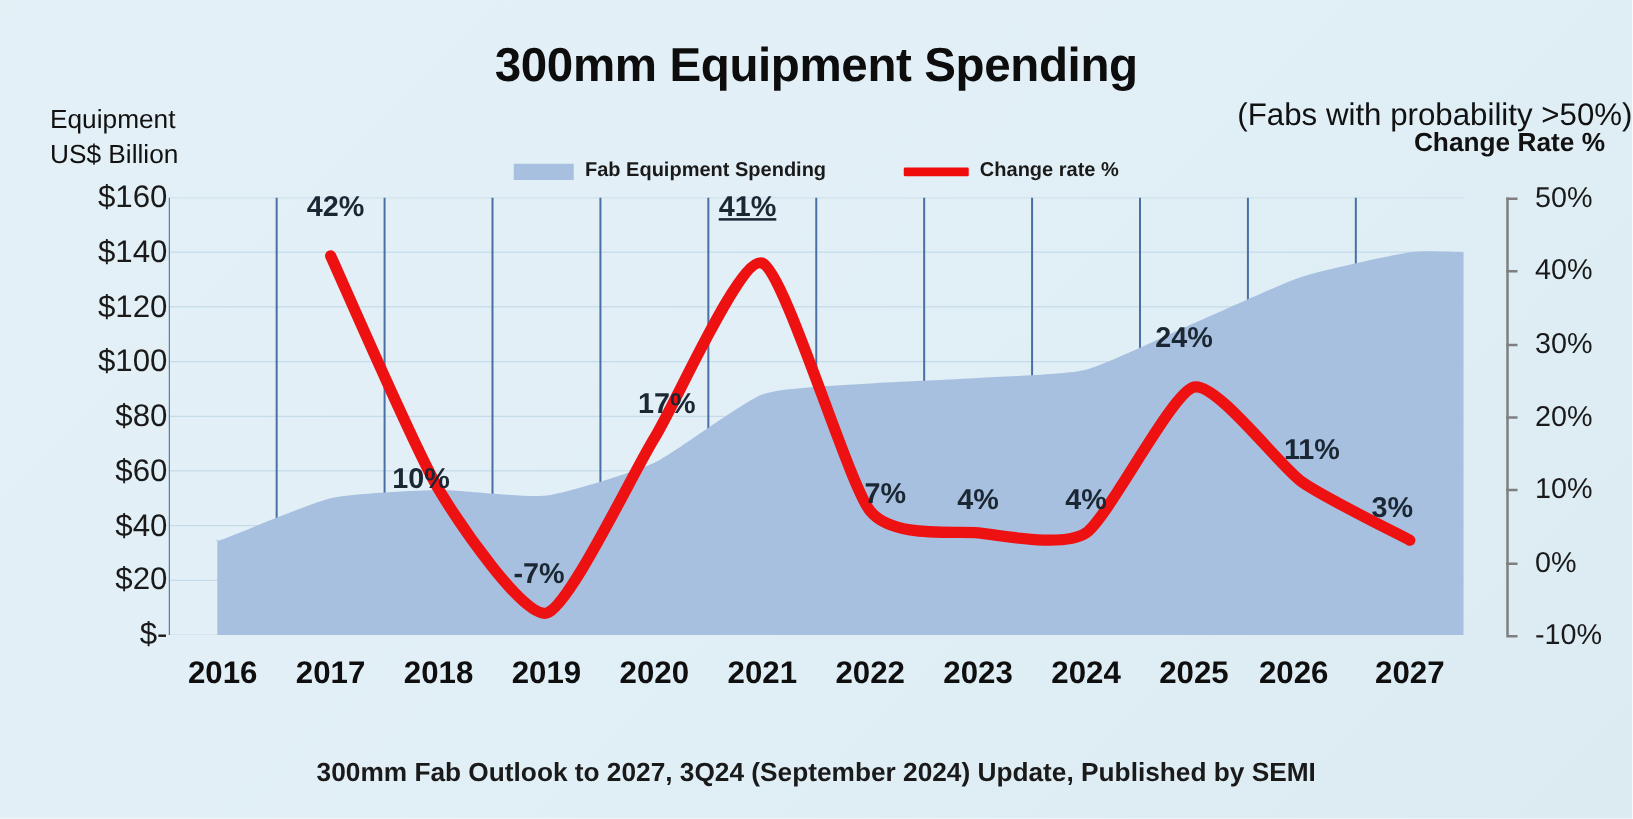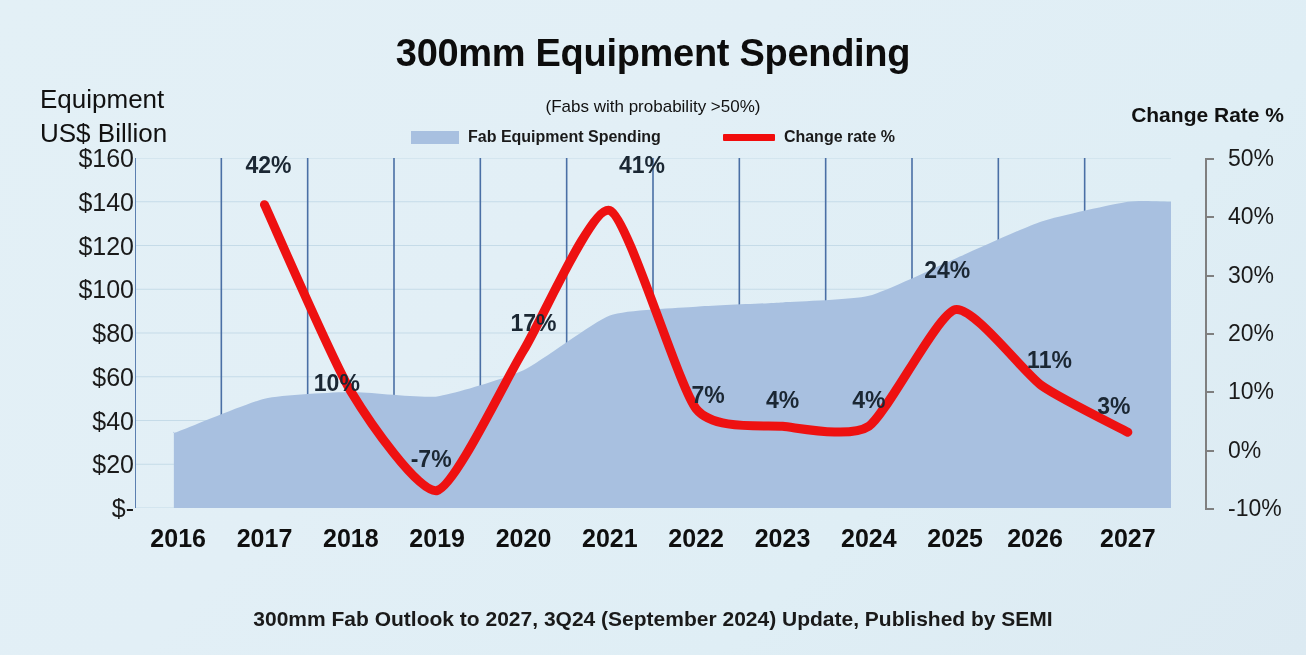--- a/index.html
+++ b/index.html
@@ -23,23 +23,23 @@
     top: 32px;
     text-align: center;
     font-size: 38px;
     font-weight: bold;
     color: #0d0d0d;
     letter-spacing: -0.3px;
   }
   #subtitle {
     position: absolute;
     left: 0; right: 0;
-    top: 97px;
-    text-align: center;
-    font-size: 17px;
+    top: 78px;
+    text-align: right;
+    font-size: 25px;
     font-weight: normal;
     color: #111111;
   }
   
   #legend {
     position: absolute;
     top: 128px;
     left: 0; right: 0;
     display: flex;
     justify-content: center;
@@ -65,21 +65,21 @@
     height: 7px;
     background: #f10c0c;
     display: inline-block;
     border-radius: 1px;
   }
   
   #ylabel-left {
     position: absolute;
     left: 40px;
     top: 82px;
-    font-size: 26px;
+    font-size: 21px;
     line-height: 1.32;
     color: #111;
     text-align: left;
     white-space: pre-line;
   }
   #ylabel-right {
     position: absolute;
     right: 22px;
     top: 103px;
     font-size: 21px;
@@ -258,21 +258,21 @@
       <div class="xtick" style="left: 868.833px;">2024</div>
       <div class="xtick" style="left: 955.167px;">2025</div>
       <div class="xtick" style="left: 1035px;">2026</div>
       <div class="xtick" style="left: 1127.83px;">2027</div>
     </div>
   <div id="dlabel-group">
       <div class="dlabel" style="left: 268.5px; top: 164.667px;">42%</div>
       <div class="dlabel" style="left: 336.833px; top: 383.333px;">10%</div>
       <div class="dlabel" style="left: 431.167px; top: 458.5px;">-7%</div>
       <div class="dlabel" style="left: 533.5px; top: 322.5px;">17%</div>
-      <div class="dlabel" style="left: 642px; top: 164.5px;">41%</div>
+      <div class="dlabel" style="left: 598px; top: 164.5px; text-decoration: underline;">41%</div>
       <div class="dlabel" style="left: 708.167px; top: 394.833px;">7%</div>
       <div class="dlabel" style="left: 782.5px; top: 400.333px;">4%</div>
       <div class="dlabel" style="left: 868.833px; top: 400.333px;">4%</div>
       <div class="dlabel" style="left: 947.167px; top: 269.667px;">24%</div>
       <div class="dlabel" style="left: 1049.5px; top: 359.5px;">11%</div>
       <div class="dlabel" style="left: 1113.83px; top: 406.167px;">3%</div>
     </div>
 
   <div id="footer">300mm Fab Outlook to 2027, 3Q24 (September 2024) Update, Published by SEMI</div>
 </div>

